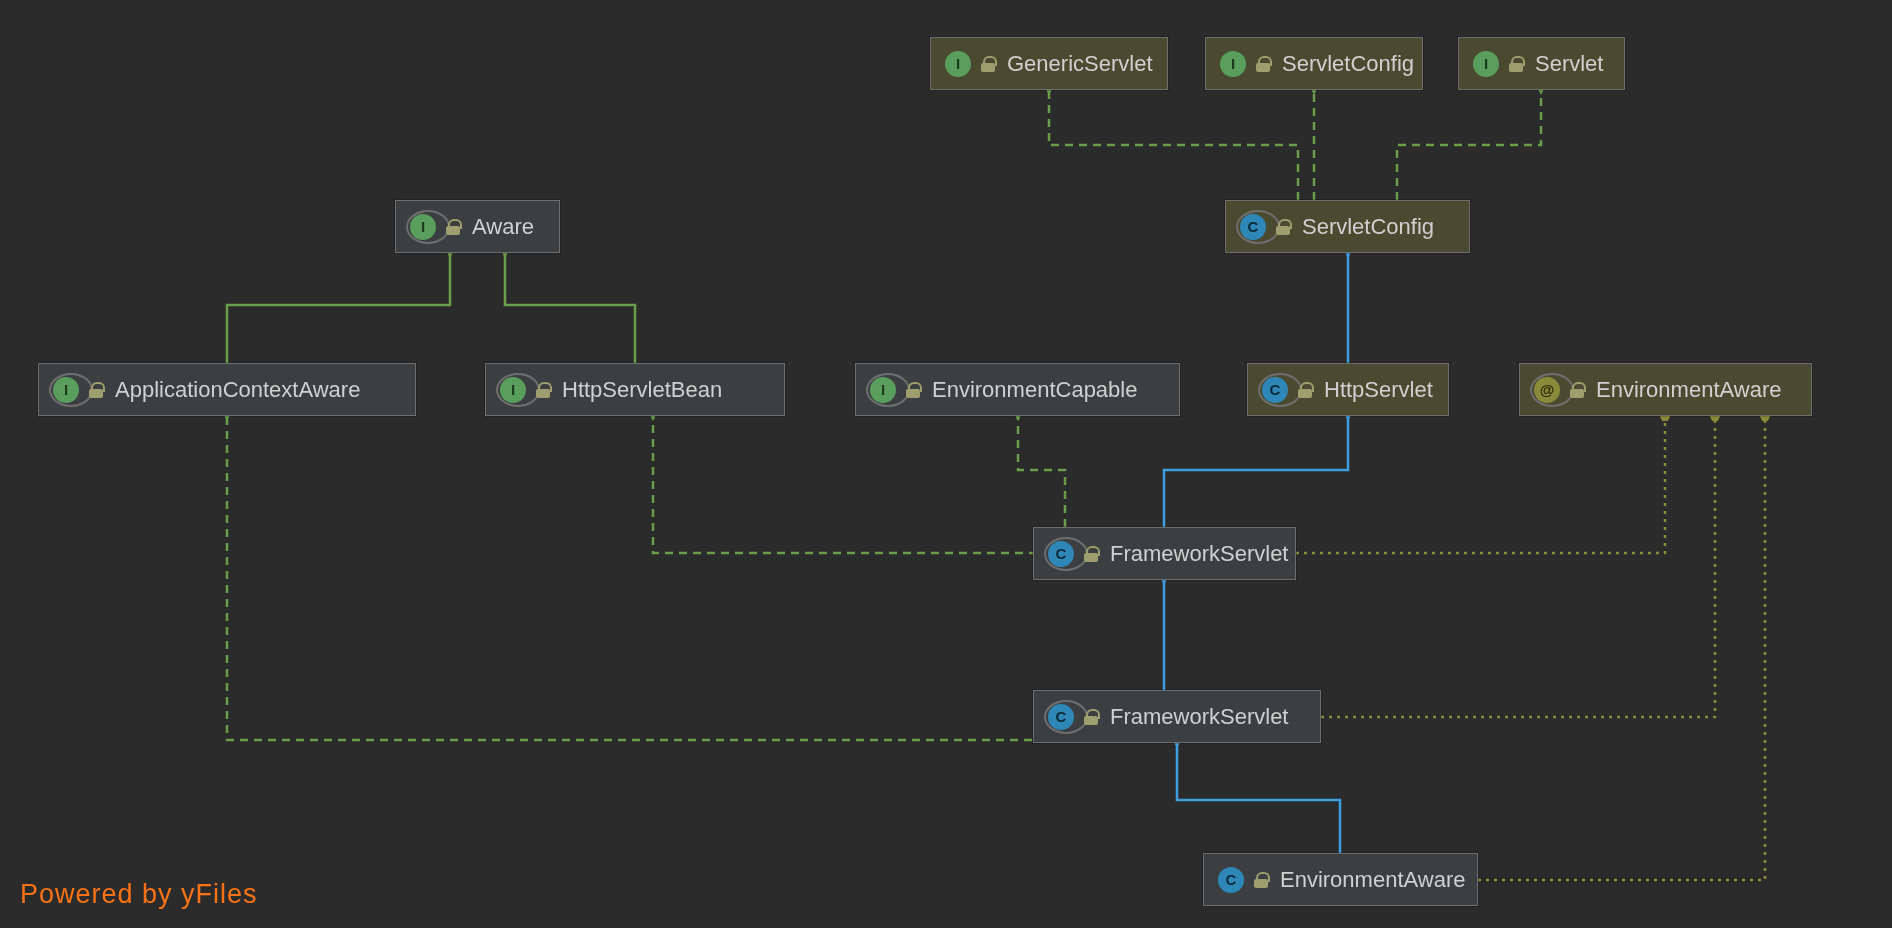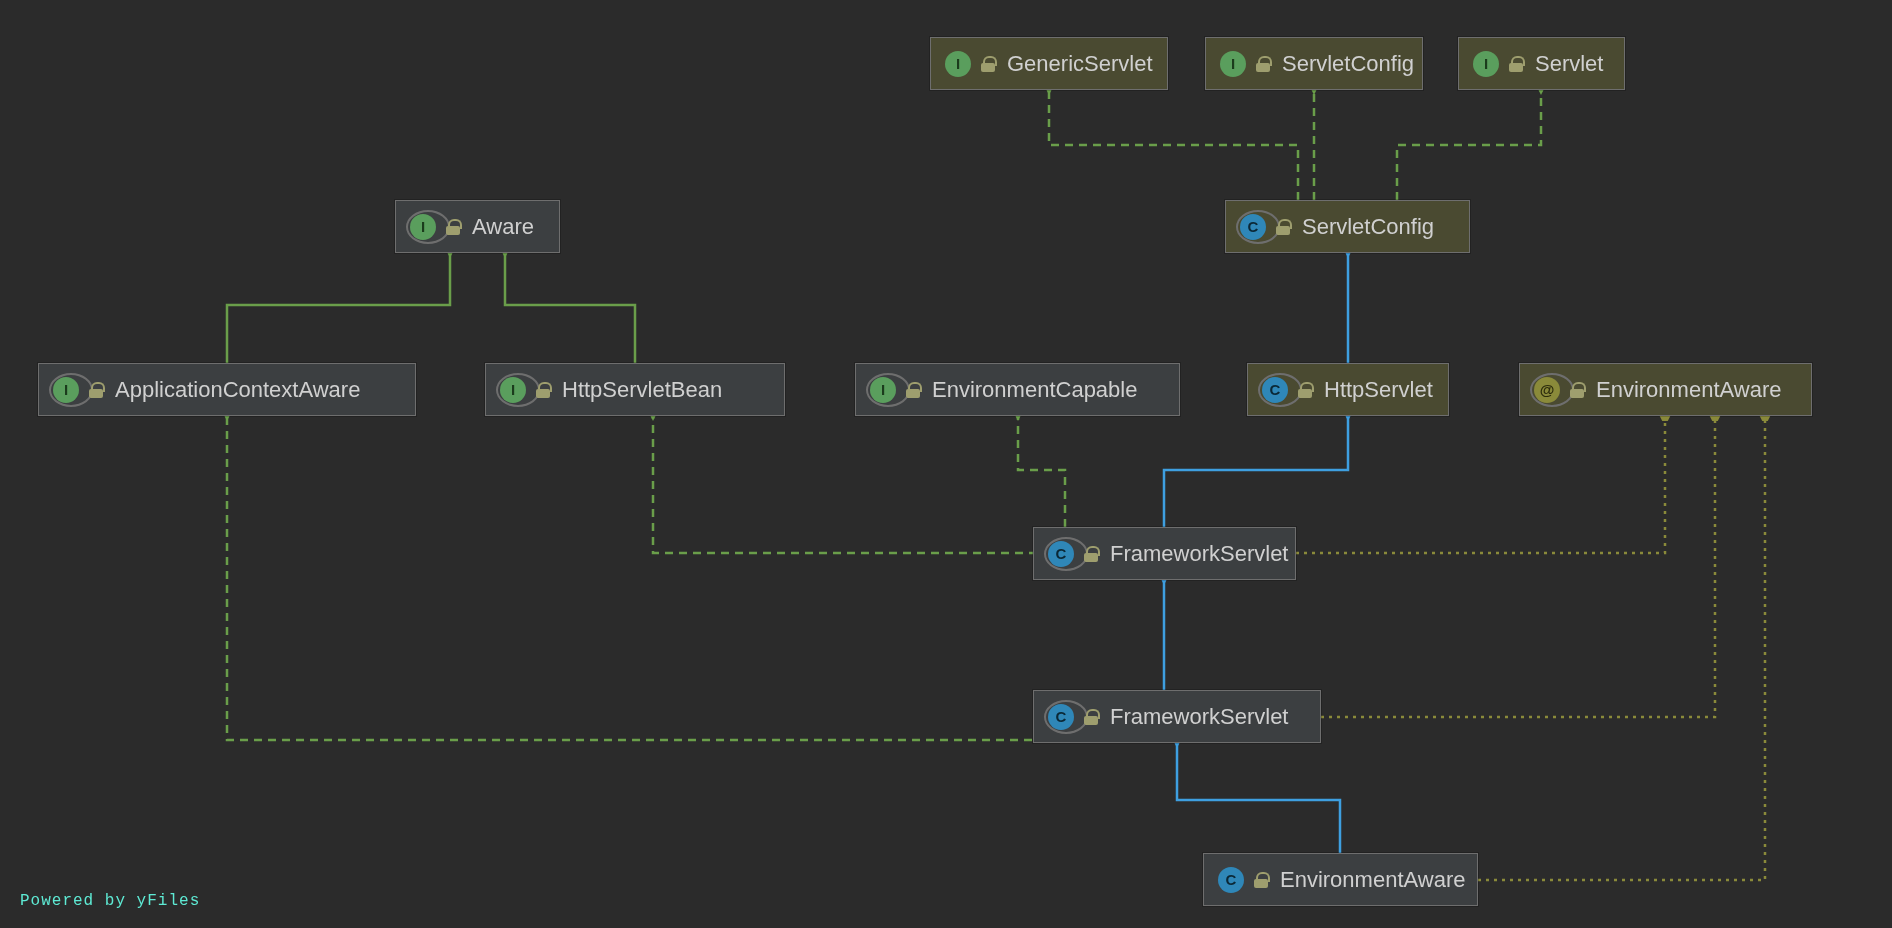--- a/index.html
+++ b/index.html
@@ -77,23 +77,23 @@
     position:absolute;
     left:0; bottom:0;
     width:14px; height:9px;
     background:#9e9e6e;
     border-radius:2px;
   }
   .footer {
     position: absolute;
     left: 20px;
     bottom: 18px;
-    font-family: Liberation Mono, monospace;
-    font-size: 16px;
-    color: #5eead4;
+    font-family: Liberation Sans, sans-serif;
+    font-size: 27px;
+    color: #f97316;
     letter-spacing: 1px;
   }
   svg.edges {
     position: absolute;
     left:0; top:0;
     width: 1892px;
     height: 928px;
     pointer-events: none;
   }
 </style>

